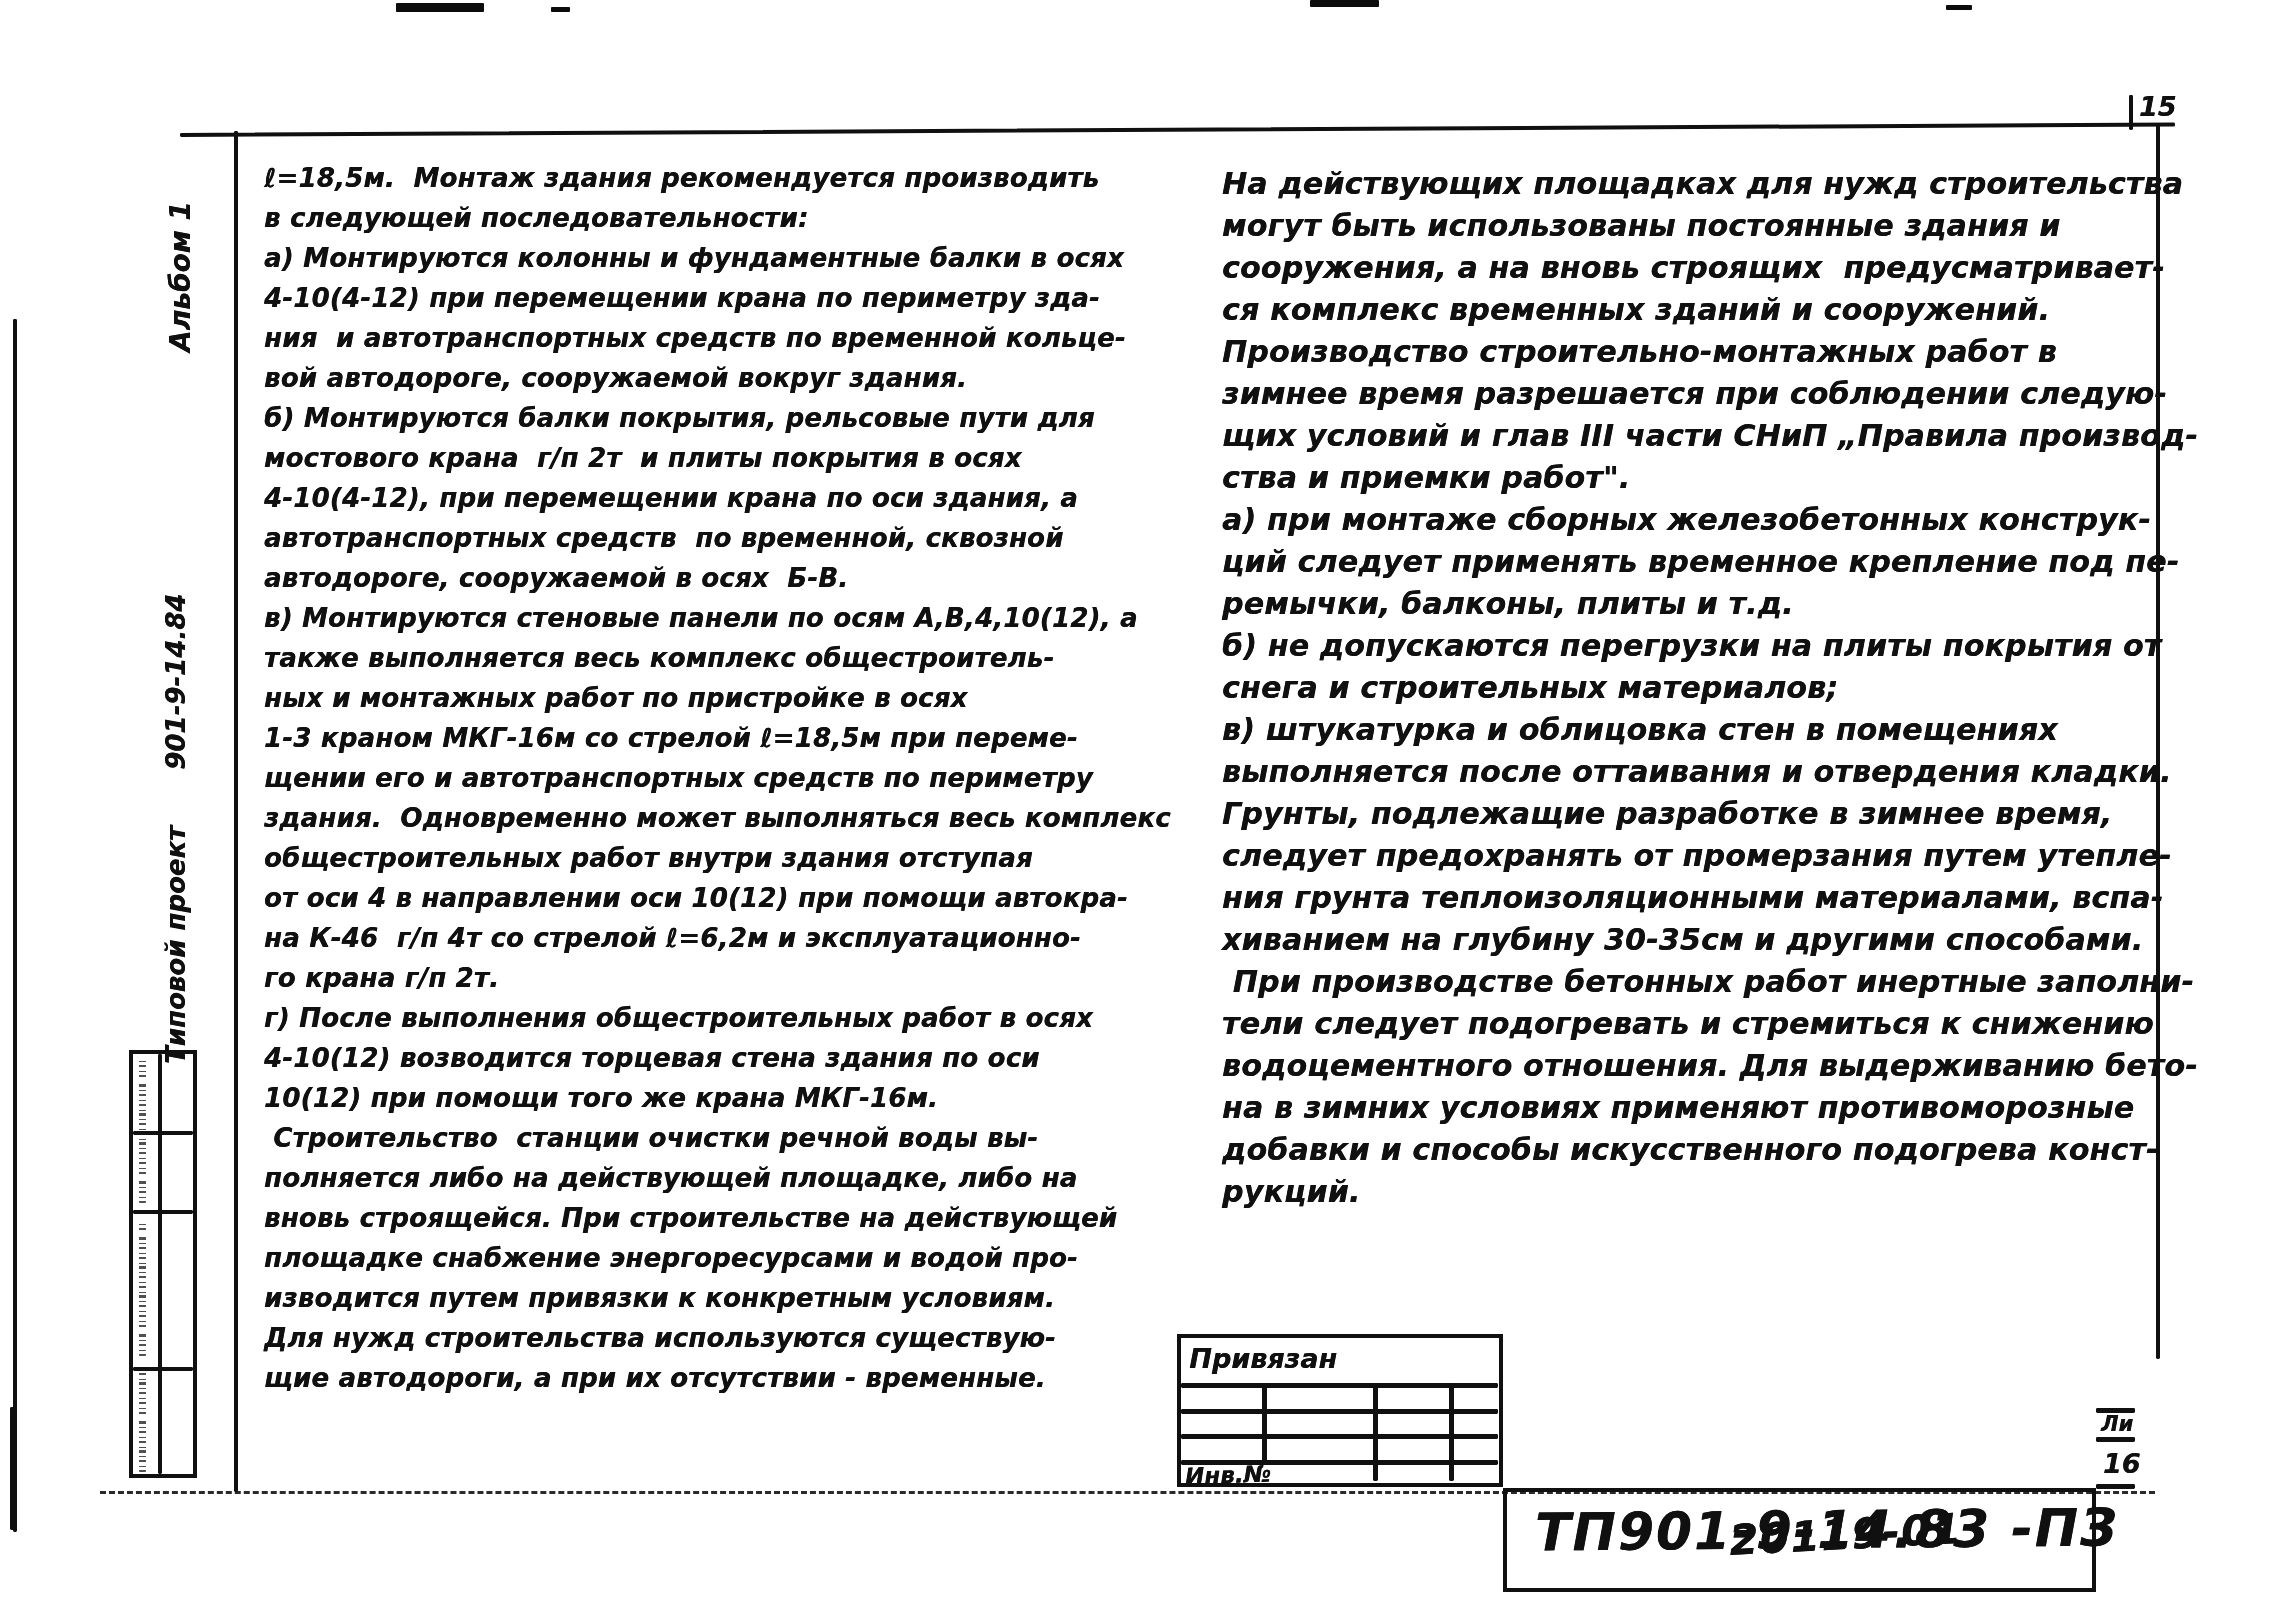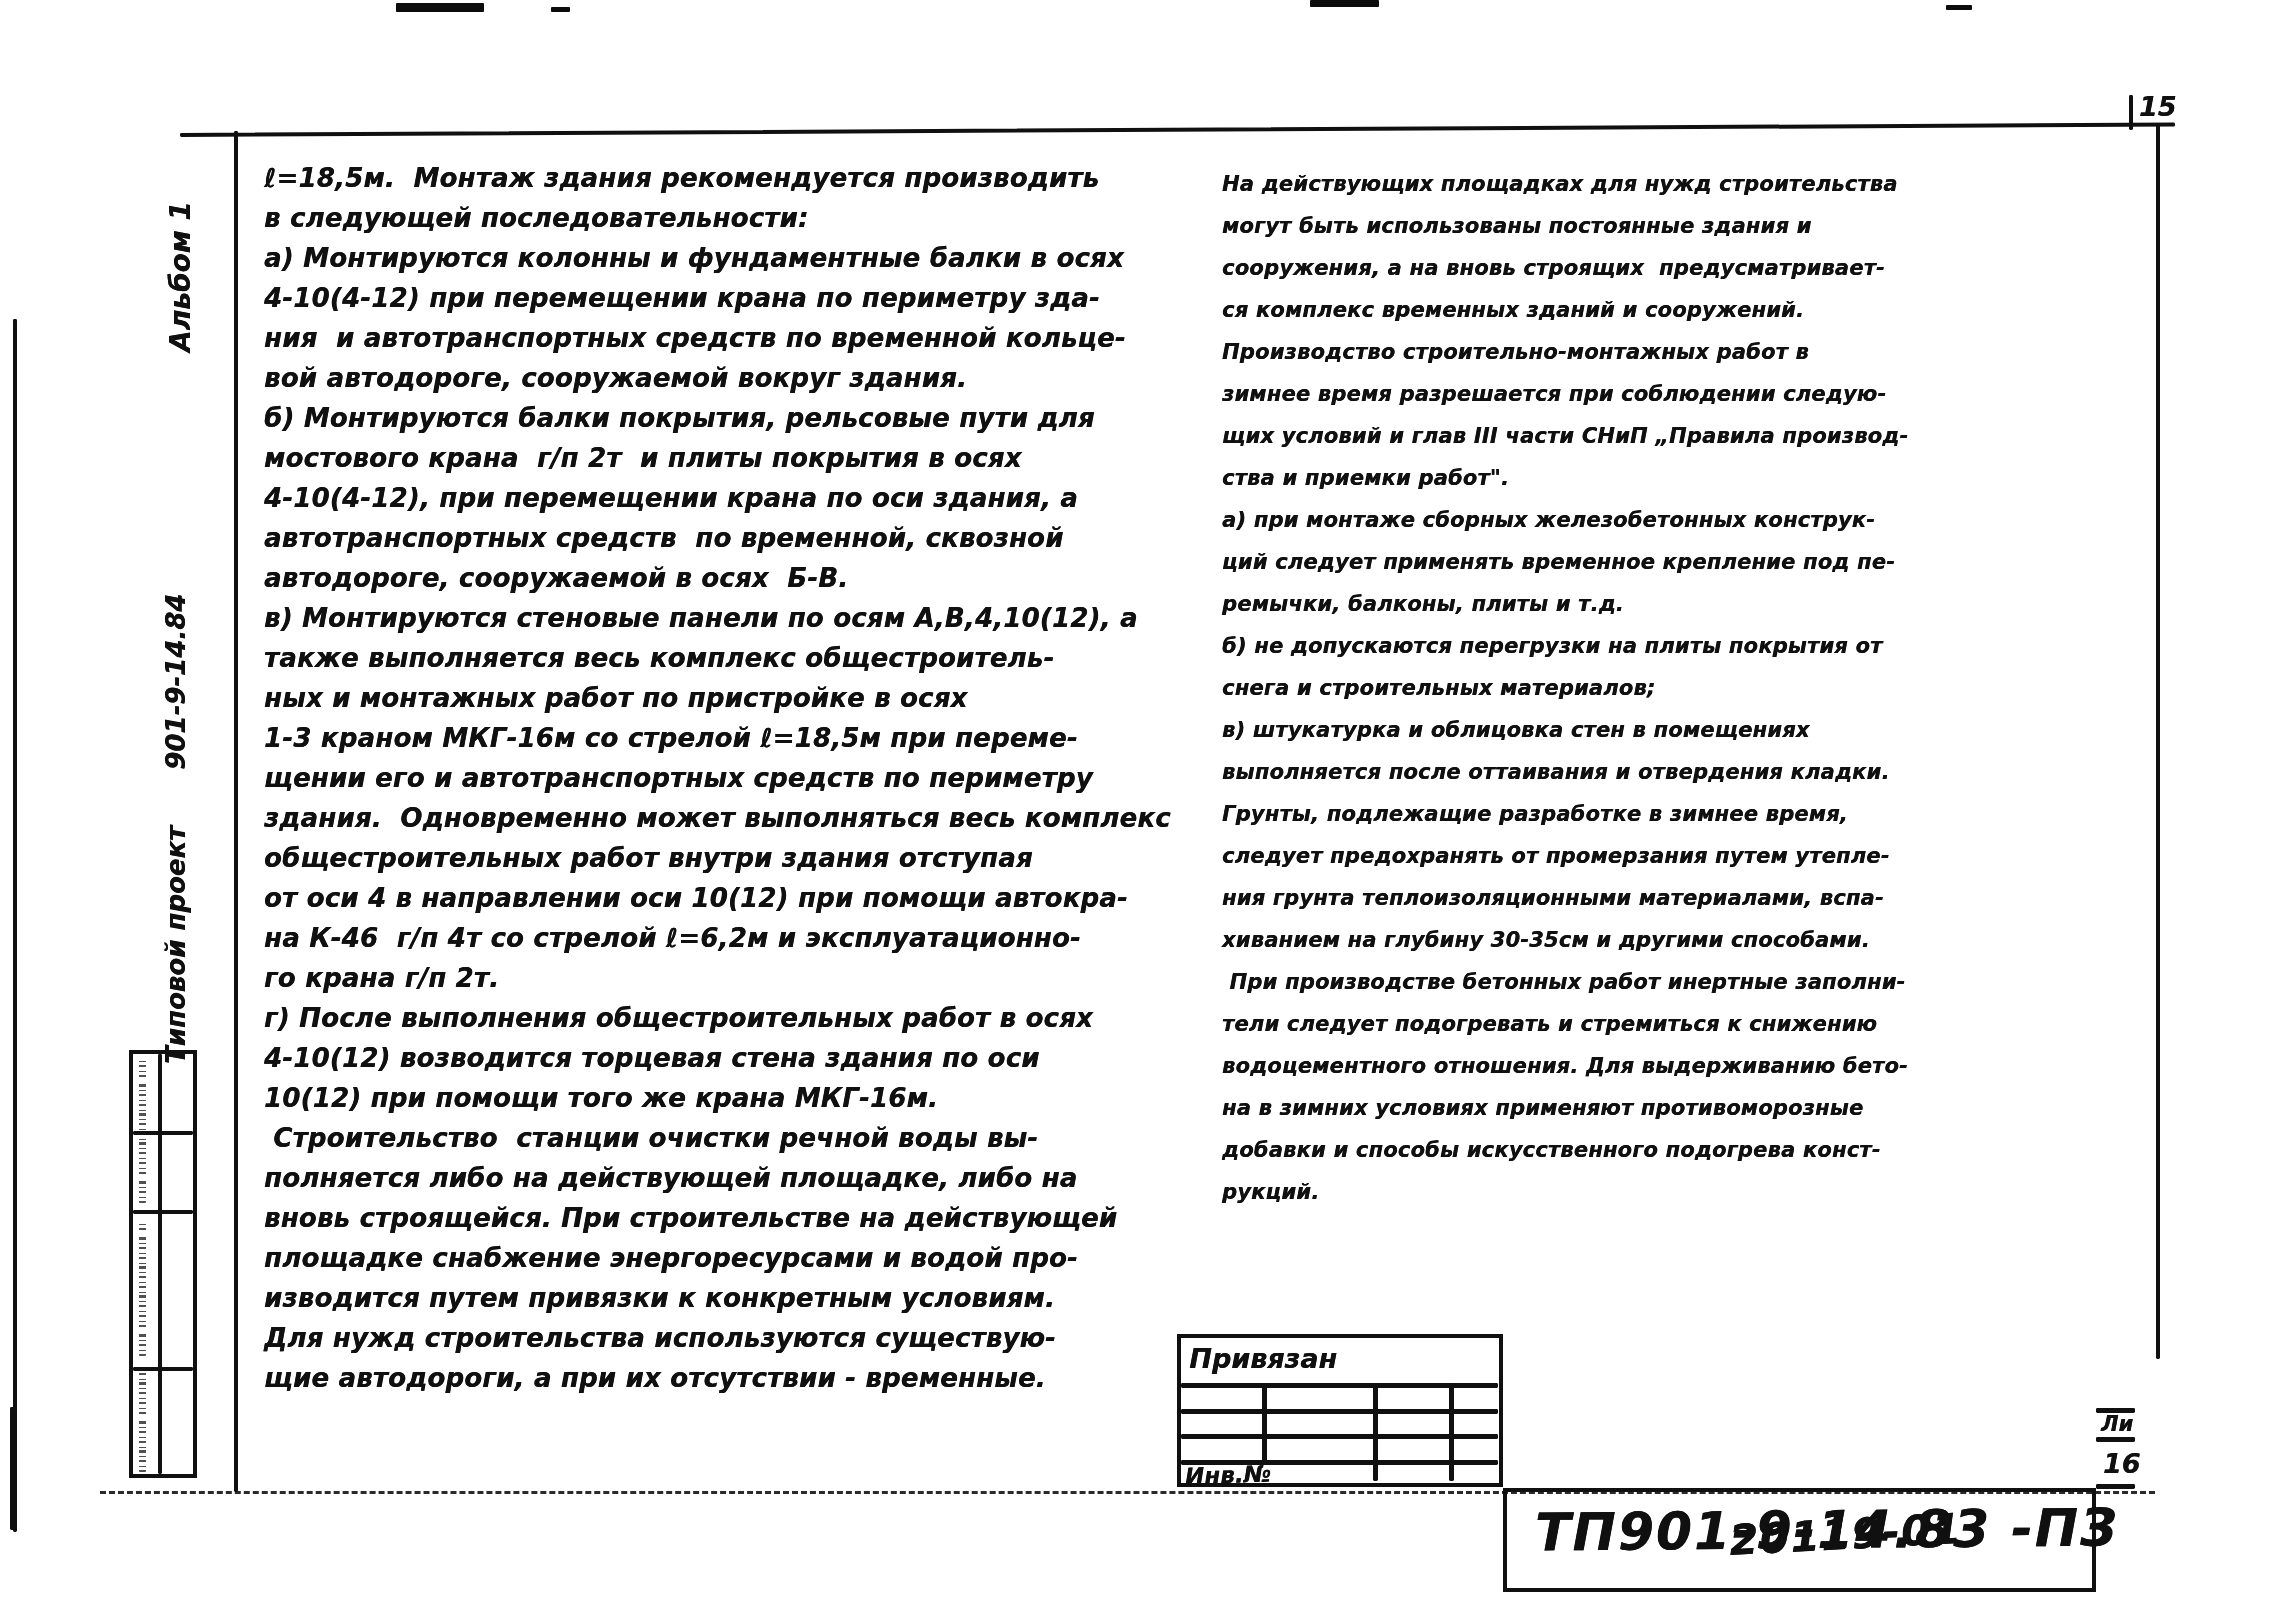--- a/index.html
+++ b/index.html
@@ -107,21 +107,21 @@
 4-10(12) возводится торцевая стена здания по оси
 10(12) при помощи того же крана МКГ-16м.
  Строительство  станции очистки речной воды вы-
 полняется либо на действующей площадке, либо на
 вновь строящейся. При строительстве на действующей
 площадке снабжение энергоресурсами и водой про-
 изводится путем привязки к конкретным условиям.
 Для нужд строительства используются существую-
 щие автодороги, а при их отсутствии - временные.</div>
 
-  <div class="hw col" style="left:1222px;top:163px;width:930px;font-size:21px;line-height:42px;">На действующих площадках для нужд строительства
+  <div class="hw col" style="left:1222px;top:163px;width:930px;font-size:30px;line-height:42px;">На действующих площадках для нужд строительства
 могут быть использованы постоянные здания и
 сооружения, а на вновь строящих  предусматривает-
 ся комплекс временных зданий и сооружений.
 Производство строительно-монтажных работ в
 зимнее время разрешается при соблюдении следую-
 щих условий и глав III части СНиП „Правила производ-
 ства и приемки работ".
 а) при монтаже сборных железобетонных конструк-
 ций следует применять временное крепление под пе-
 ремычки, балконы, плиты и т.д.

